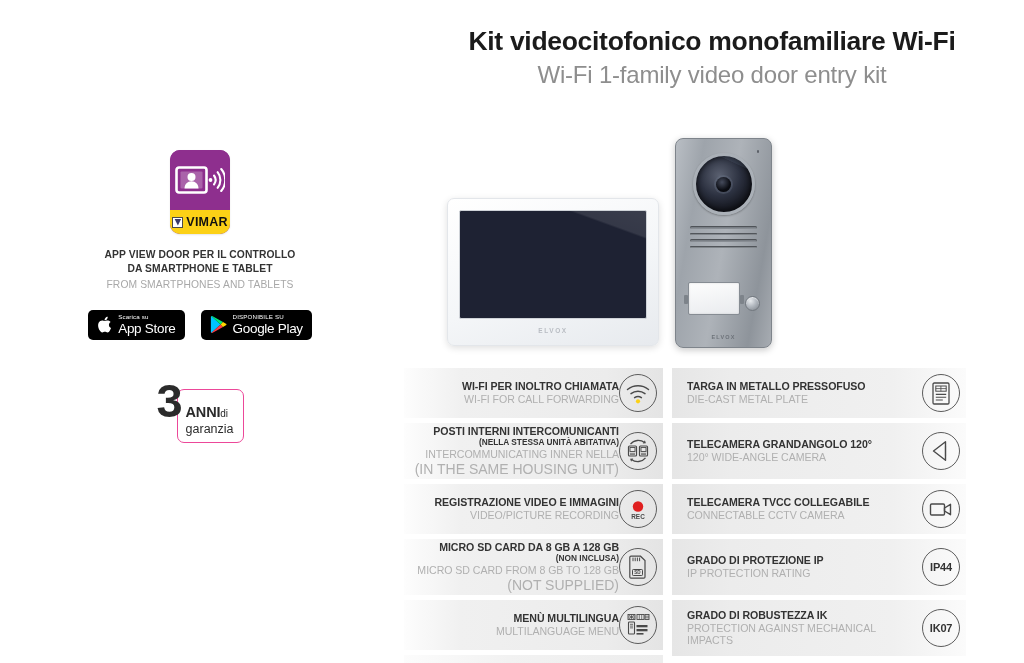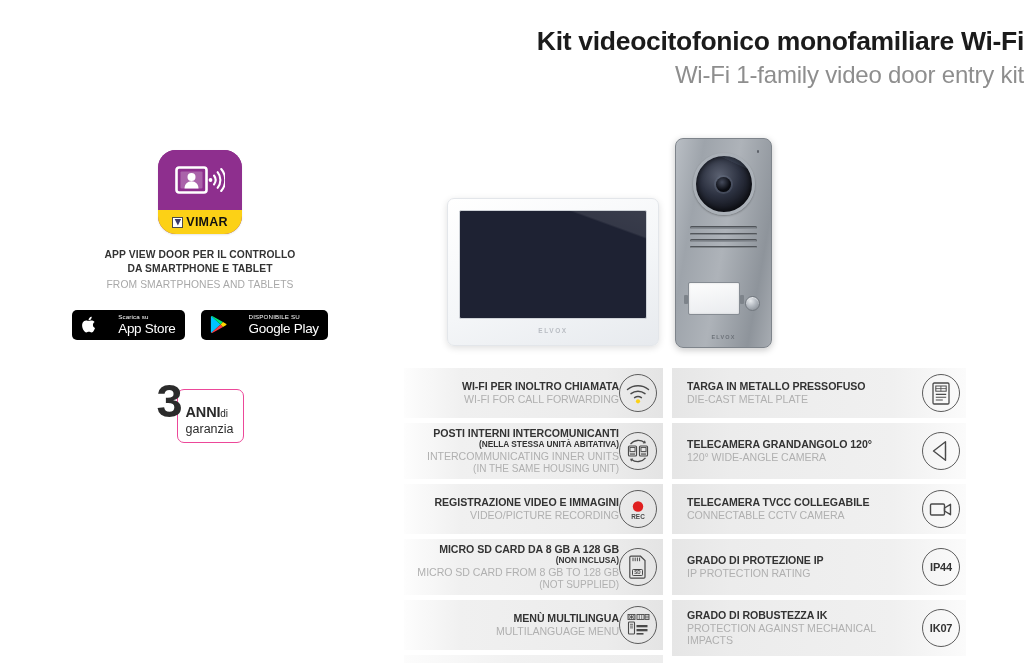--- a/index.html
+++ b/index.html
@@ -5,36 +5,36 @@
   * { box-sizing: border-box; margin: 0; padding: 0; }
   html, body {
     width: 1024px; height: 663px;
     background: #ffffff;
     font-family: "Liberation Sans", sans-serif;
     overflow: hidden;
   }
   #page { position: relative; width: 1024px; height: 663px; background: #fff; }
 
   
-  .header { position: absolute; left: 400px; top: 26px; width: 624px; text-align: right; }
+  .header { position: absolute; left: 400px; top: 26px; width: 624px; text-align: center; }
   .title-it {
     font-size: 26.5px; font-weight: bold; color: #1b1b1b;
     letter-spacing: -0.3px; line-height: 1.15;
   }
   .title-en {
     font-size: 24px; font-weight: normal; color: #8e8e8e;
     letter-spacing: -0.2px; line-height: 1.3; margin-top: 3px;
   }
 
   
   .left-col { position: absolute; left: 0; top: 150px; width: 400px; }
 
   .app-icon-wrap { display: flex; justify-content: center; }
   .app-icon {
-    width: 84px; height: 84px; border-radius: 18px; overflow: hidden;
+    width: 60px; height: 84px; border-radius: 10px; overflow: hidden;
     position: relative; background: #8e2f8e;
     box-shadow: 0 1px 2px rgba(0,0,0,0.10);
   }
   .app-icon-top {
     position: absolute; left: 0; top: 0; width: 100%; height: 60px;
     background: #8e2f8e;
     display: flex; align-items: center; justify-content: center;
   }
   .app-icon-bottom {
     position: absolute; left: 0; bottom: 0; width: 100%; height: 24px;
@@ -55,21 +55,21 @@
   .app-desc { text-align: center; margin-top: 14px; }
   .app-desc .it { font-size: 10.3px; font-weight: bold; color: #333; line-height: 1.32; letter-spacing: 0.1px; }
   .app-desc .en { font-size: 10.3px; color: #a8a8a8; line-height: 1.32; margin-top: 3px; letter-spacing: 0.1px; }
 
   .stores { display: flex; justify-content: center; gap: 16px; margin-top: 18px; }
   .store-badge {
     background: #000; border-radius: 5px; height: 30px; padding: 0 9px;
     display: flex; align-items: center; gap: 6px; color: #fff;
   }
   .store-badge .glyph { flex: none; display: flex; align-items: center; }
-  .store-badge .txt { display: flex; flex-direction: column; justify-content: center; line-height: 1; margin-left: 16px; }
+  .store-badge .txt { display: flex; flex-direction: column; justify-content: center; line-height: 1; }
   .store-badge .small { font-size: 6.2px; letter-spacing: 0.15px; margin-bottom: 1.5px; }
   .store-badge .big { font-size: 13.5px; letter-spacing: -0.3px; }
 
   .warranty-wrap { display: flex; justify-content: center; margin-top: 42px; }
   .warranty { position: relative; display: flex; align-items: flex-start; }
   .warranty .num {
     font-size: 47px; font-weight: bold; color: #2b2b2b; line-height: 0.82;
     letter-spacing: -1px; z-index: 2; margin-right: -5px;
   }
   .warranty .box {
@@ -183,21 +183,21 @@
   }
   .frow.tall { height: 56px; }
   .frow.empty { background: linear-gradient(90deg,#fcfcfc 0%,#f2f2f2 40%,#ededed 100%); }
 
   .ftext { flex: 1 1 auto; min-width: 0; }
   .fcol.left .ftext { text-align: right; }
   .fcol.right .ftext { text-align: left; padding-left: 9px; }
   .ftext .it { font-size: 10.6px; font-weight: bold; color: #333; line-height: 1.22; letter-spacing: -0.05px; }
   .ftext .it-sub { font-size: 8.3px; font-weight: bold; color: #333; line-height: 1.2; }
   .ftext .en { font-size: 10.6px; color: #b0b0b0; line-height: 1.22; letter-spacing: -0.05px; }
-  .ftext .en-sub { font-size: 10px; color: #b0b0b0; line-height: 1.2; }
+  .ftext .en-sub { font-size: 14px; color: #b0b0b0; line-height: 1.2; }
 
   .ficon {
     flex: none; width: 38px; height: 38px; border-radius: 50%;
     border: 1.3px solid #5c5c5c;
     display: flex; align-items: center; justify-content: center;
     background: transparent;
   }
   .ficon.badge { font-size: 11px; font-weight: bold; color: #333; letter-spacing: -0.2px; }
   .fcol.left .frow { flex-direction: row; }
   .fcol.right .frow { flex-direction: row-reverse; }
@@ -325,21 +325,21 @@
             <path d="M8.6 15.6a6.2 6.2 0 0 1 6.8 0" fill="none" stroke="#4a4a4a" stroke-width="1.5" stroke-linecap="round"></path>
             <circle cx="12" cy="19.3" r="2.1" fill="#fcd116"></circle>
           </svg>
         </div>
       </div>
 
       <div class="frow tall">
         <div class="ftext">
           <div class="it">POSTI INTERNI INTERCOMUNICANTI</div>
           <div class="it-sub">(NELLA STESSA UNITÀ ABITATIVA)</div>
-          <div class="en">INTERCOMMUNICATING INNER UNITS</div>
+          <div class="en">INTERCOMMUNICATING INNER NELLA</div>
           <div class="en-sub">(IN THE SAME HOUSING UNIT)</div>
         </div>
         <div class="ficon">
           <svg width="26" height="24" viewBox="0 0 26 24">
             <rect x="3.5" y="7" width="8" height="10" rx="1" fill="none" stroke="#4a4a4a" stroke-width="1.2"></rect>
             <rect x="5" y="8.5" width="5" height="4" fill="none" stroke="#4a4a4a" stroke-width="0.9"></rect>
             <path d="M5 14.3h5M5 15.6h5" stroke="#4a4a4a" stroke-width="0.7"></path>
             <rect x="14.5" y="7" width="8" height="10" rx="1" fill="none" stroke="#4a4a4a" stroke-width="1.2"></rect>
             <rect x="16" y="8.5" width="5" height="4" fill="none" stroke="#4a4a4a" stroke-width="0.9"></rect>
             <path d="M16 14.3h5M16 15.6h5" stroke="#4a4a4a" stroke-width="0.7"></path>

